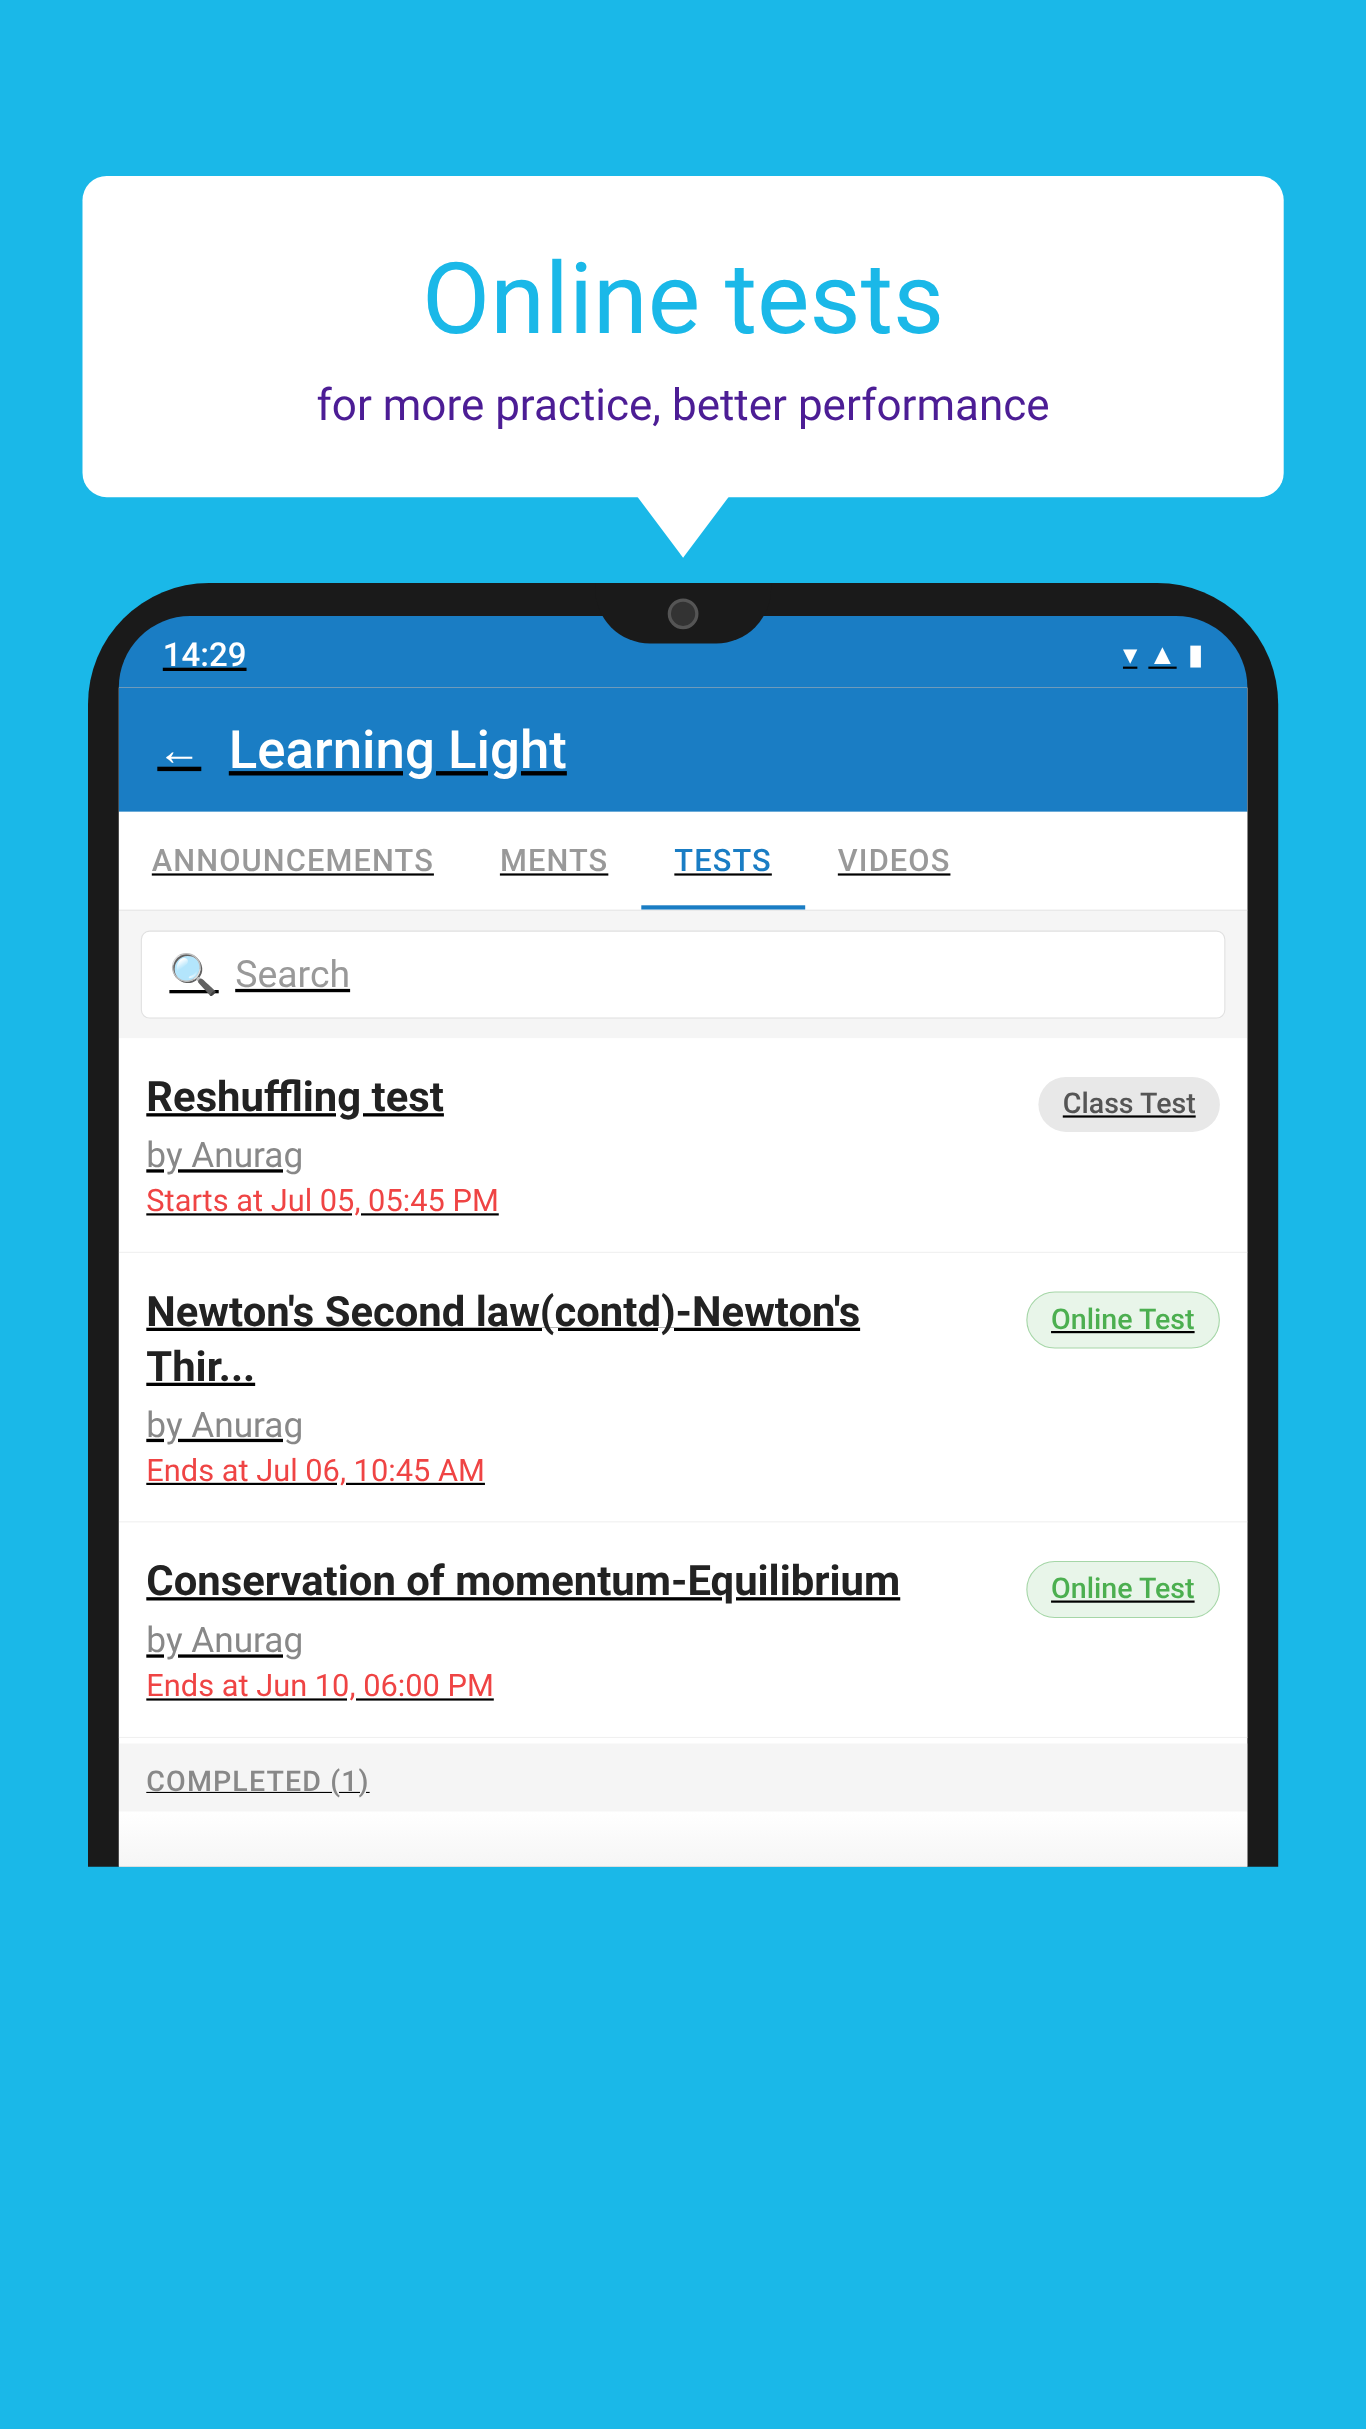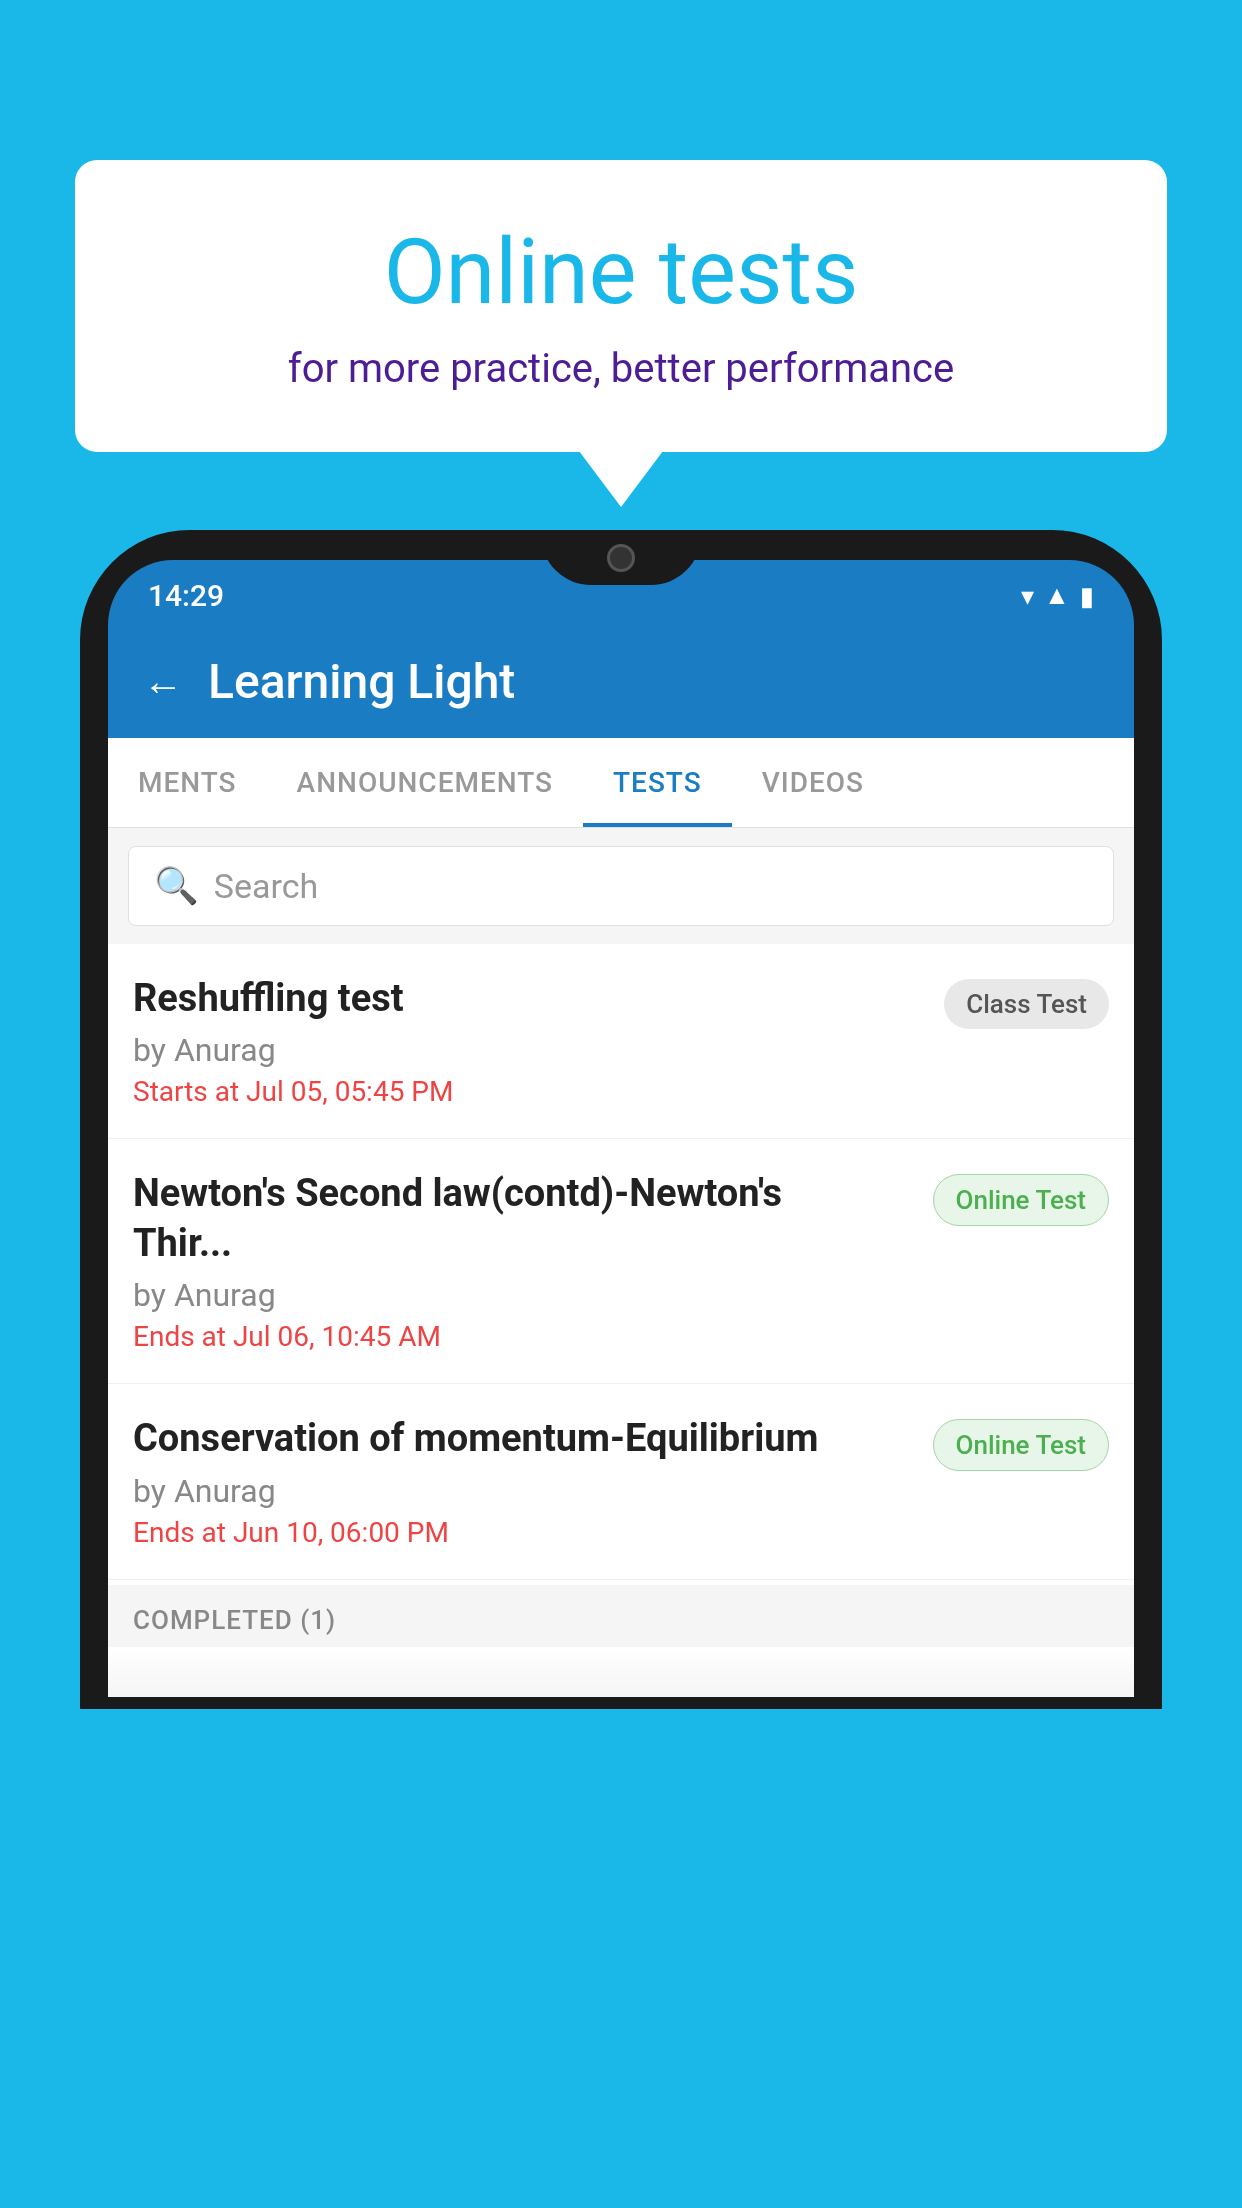--- a/index.html
+++ b/index.html
@@ -61,23 +61,24 @@
       position: absolute;
       top: 530px;
       left: 80px;
       right: 80px;
       bottom: 0;
     }
 
     .phone-frame {
       background: #1a1a1a;
       border-radius: 110px 110px 0 0;
-      padding: 30px 28px 12px 28px;
+      padding: 30px 28px 0 28px;
       width: 100%;
       position: relative;
+      text-decoration: underline;
     }
 
     
     .phone-top {
       display: flex;
       align-items: center;
       justify-content: space-between;
       background: #1a7dc4;
       padding: 18px 40px 12px 40px;
       border-radius: 80px 80px 0 0;
@@ -331,24 +332,24 @@
 
     <div class="app-screen">
 
       <div class="app-bar">
         <span class="back-arrow">←</span>
         <span class="app-bar-title">Learning Light</span>
       </div>
 
       <div class="tabs">
         <div class="tab">
+          <span>ANNOUNCEMENTS</span>
+        </div>
+        <div class="tab">
           <span>MENTS</span>
-        </div>
-        <div class="tab">
-          <span>ANNOUNCEMENTS</span>
         </div>
         <div class="tab active">
           <span>TESTS</span>
         </div>
         <div class="tab">
           <span>VIDEOS</span>
         </div>
       </div>
 
       <div class="search-container">

